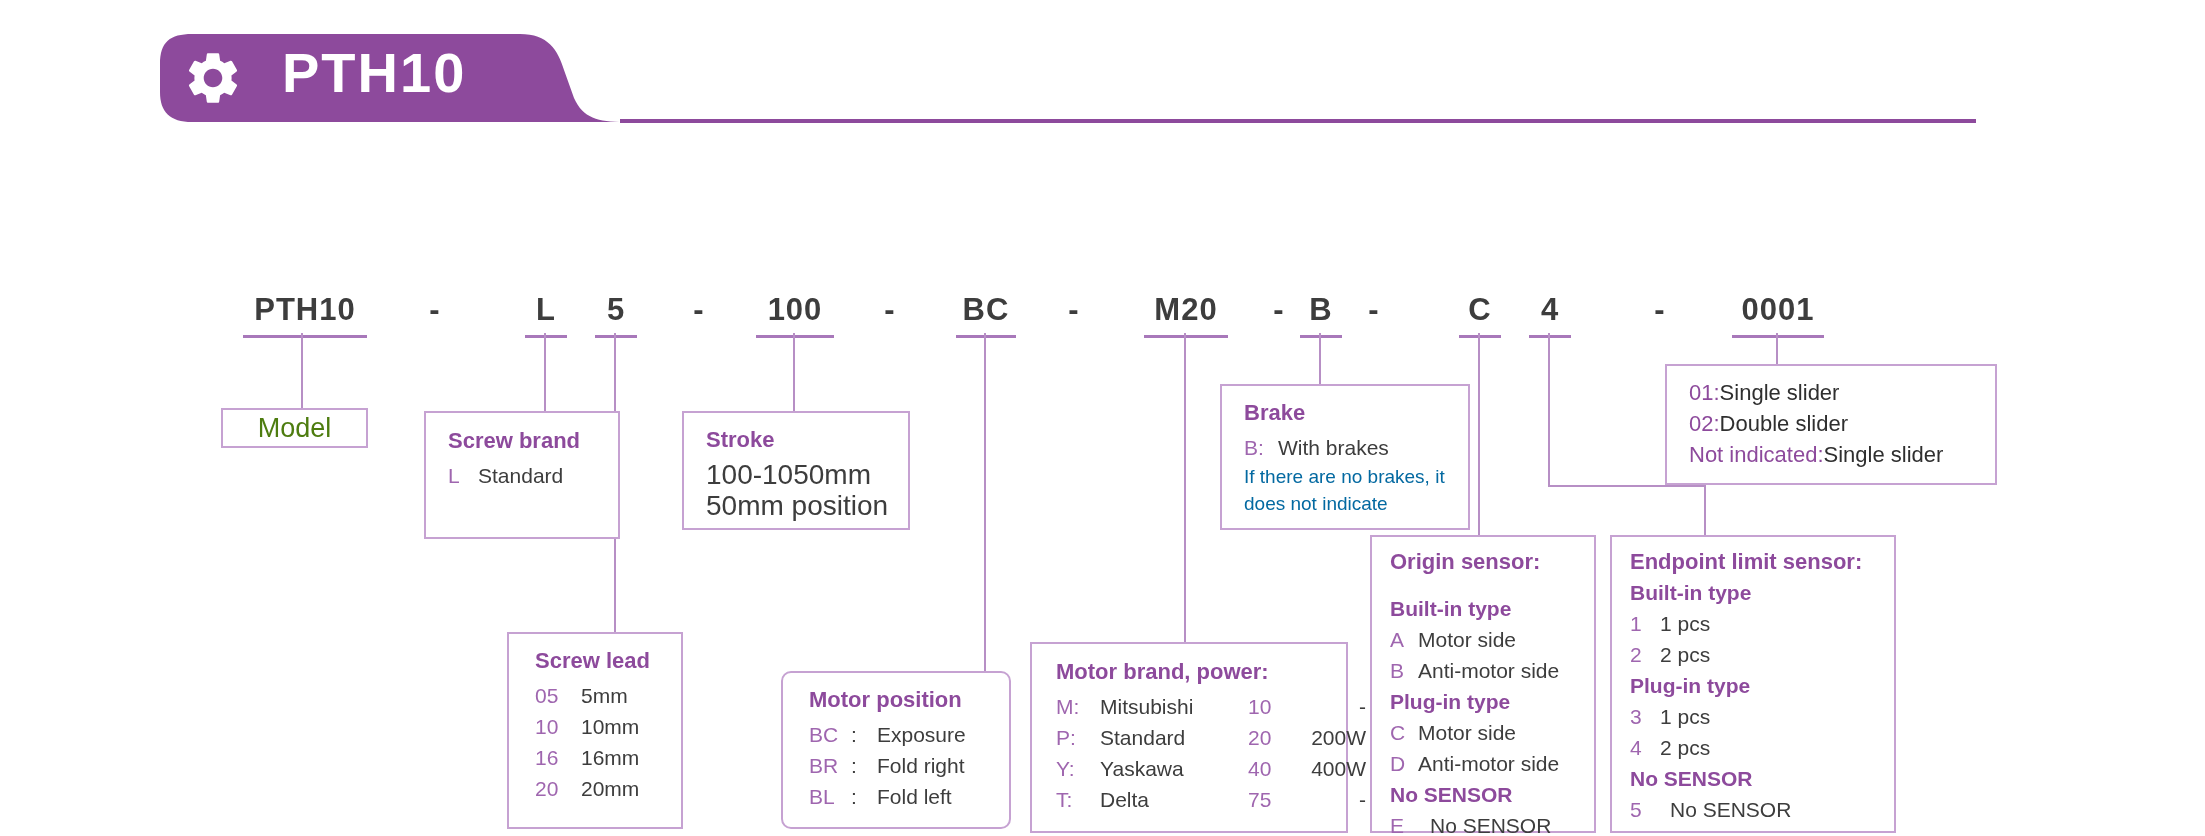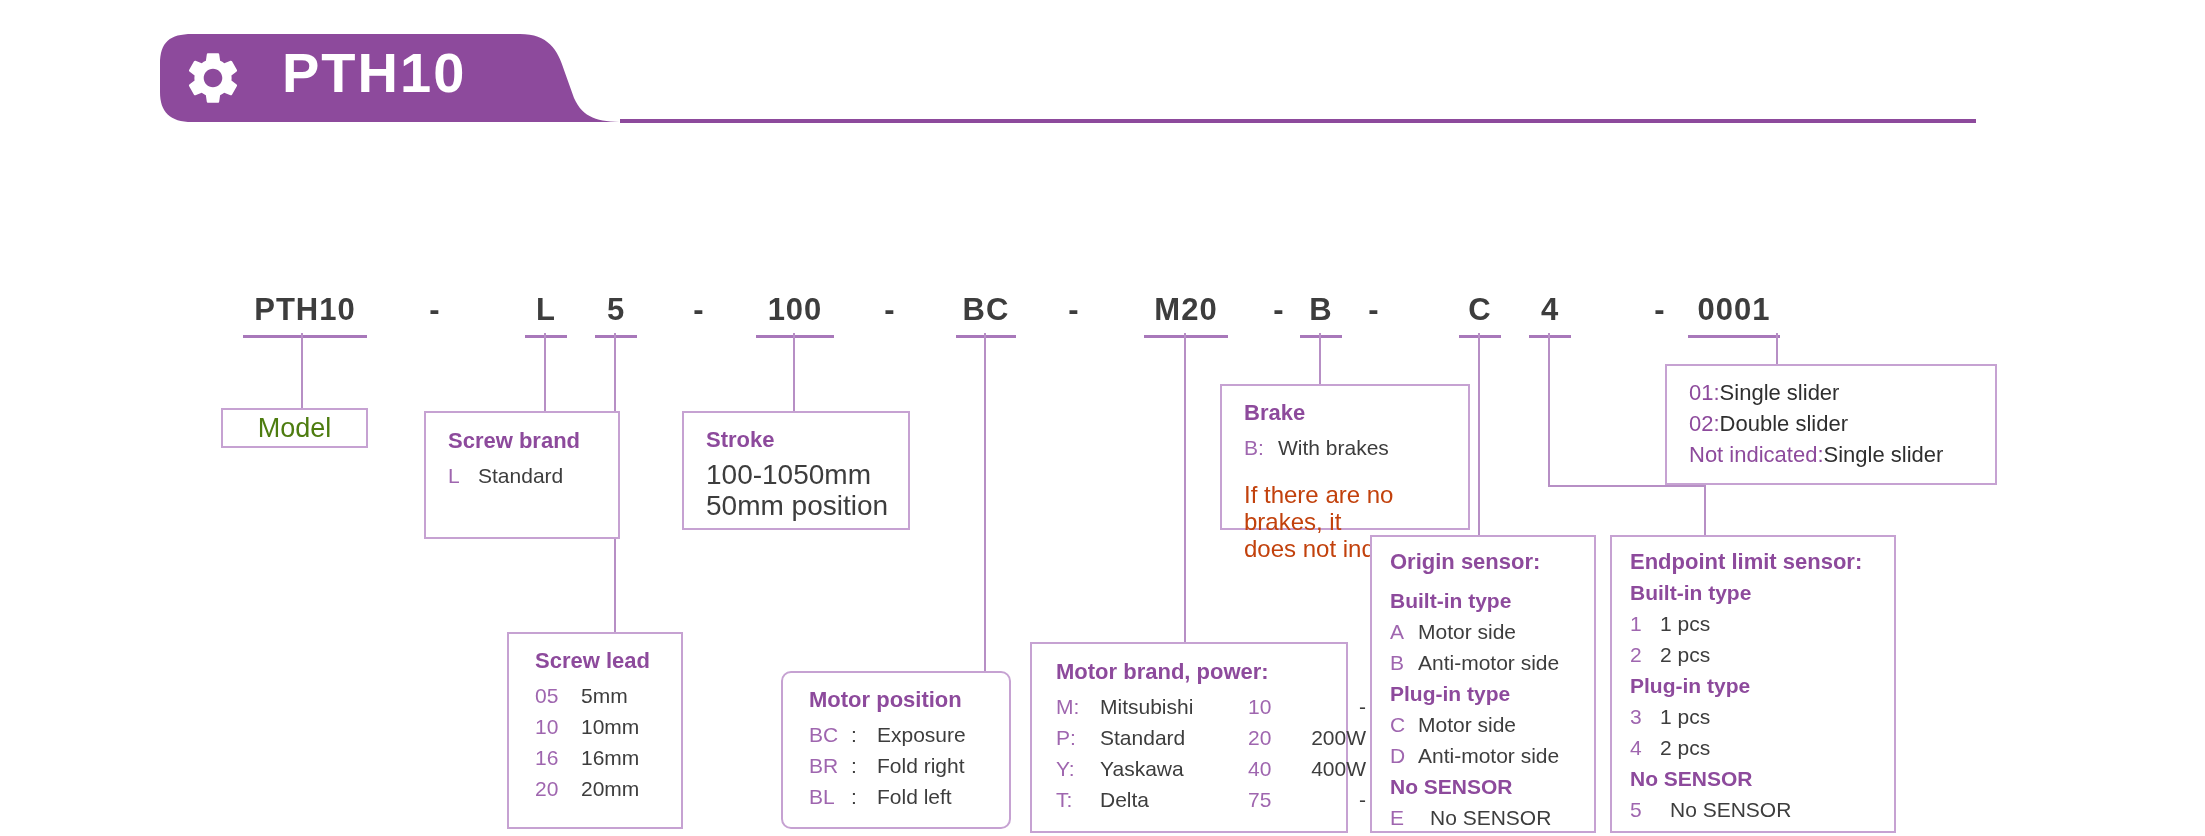--- a/index.html
+++ b/index.html
@@ -18,21 +18,21 @@
   .seg{
     position:absolute;top:292px;text-align:center;
     font-size:31px;font-weight:bold;color:#3d3d3d;letter-spacing:1px;
   }
   .seg.u{border-bottom:3px solid #a878ba;padding-bottom:7px;}
   .s0{left:243px;width:124px}.s1{left:420px;width:30px}.s2{left:525px;width:42px}
   .s3{left:595px;width:42px}.s4{left:684px;width:30px}.s5{left:756px;width:78px}
   .s6{left:875px;width:30px}.s7{left:956px;width:60px}.s8{left:1059px;width:30px}
   .s9{left:1144px;width:84px}.s10{left:1264px;width:30px}.s11{left:1300px;width:42px}
   .s12{left:1359px;width:30px}.s13{left:1459px;width:42px}.s14{left:1529px;width:42px}
-  .s15{left:1645px;width:30px}.s16{left:1688px;width:92px}
+  .s15{left:1645px;width:30px}.s16{left:1732px;width:92px}
   
   .vline{position:absolute;width:2px;background:#b78fc5;}
   .hconn{position:absolute;height:2px;background:#b78fc5;}
   .c-model{left:301px;top:333px;height:75px}
   .c-screwbrand{left:544px;top:333px;height:78px}
   .c-screwlead{left:614px;top:333px;height:299px}
   .c-stroke{left:793px;top:333px;height:78px}
   .c-motorpos{left:984px;top:333px;height:338px}
   .c-motorbrand{left:1184px;top:333px;height:309px}
   .c-brake{left:1319px;top:333px;height:51px}
@@ -52,21 +52,21 @@
   .b-brake{left:1220px;top:384px;width:250px;height:146px;padding:12px 0 0 22px;}
   .b-origin{left:1370px;top:535px;width:226px;height:298px;padding:10px 0 0 18px;}
   .b-endpoint{left:1610px;top:535px;width:286px;height:298px;padding:10px 0 0 18px;}
   .b-slider{left:1665px;top:364px;width:332px;height:121px;padding:11px 0 0 22px;overflow:hidden;}
   .model-label{font-size:27px;color:#4d7c0f;}
   .title{font-size:22px;font-weight:bold;color:#8d4a9c;line-height:30px;margin-bottom:4px;}
   .heading{font-size:21px;font-weight:bold;color:#8d4a9c;line-height:31px;}
   .row{display:flex;align-items:baseline;font-size:21px;color:#3d3d3d;line-height:31px;}
   .code{color:#9f66af;flex:none;}
   .plain{font-size:28px;color:#3d3d3d;line-height:31px;}
-  .note{font-size:24px;color:#c2410c;line-height:27px;margin-top:18px;}
+  .note{font-size:19px;color:#0369a1;line-height:27px;margin-top:0;}
   .w28{width:28px}.w30{width:30px}.w34{width:34px}.w40{width:40px}.w46{width:46px}
   .mp-code{width:42px;flex:none;color:#9f66af}
   .mp-sep{width:26px;flex:none;color:#3d3d3d}
   .mb-code{width:44px;flex:none;color:#9f66af}
   .mb-brand{width:148px;flex:none;color:#3d3d3d}
   .mb-num{width:52px;flex:none;color:#9f66af}
   .mb-power{width:66px;flex:none;text-align:right;color:#3d3d3d}
   .sl-row{font-size:22px;font-weight:normal;line-height:31px;color:#2f2f2f;white-space:nowrap;}
   .sl-code{color:#8d4a9c;}
 </style>
@@ -206,21 +206,21 @@
       <span class="code w34">B:</span>
       <span>With brakes</span>
     </div>
     <div class="note">
       <div>If there are no brakes, it</div>
       <div>does not indicate</div>
     </div>
   </div>
 
   <div class="box b-origin">
-    <div class="title" style="margin-bottom:8px">Origin sensor:</div>
+    <div class="title" style="margin-bottom:16px">Origin sensor:</div>
     <div class="heading">Built-in type</div>
     <div class="row">
       <span class="code w28">A</span>
       <span>Motor side</span>
     </div>
     <div class="row">
       <span class="code w28">B</span>
       <span>Anti-motor side</span>
     </div>
     <div class="heading">Plug-in type</div>

